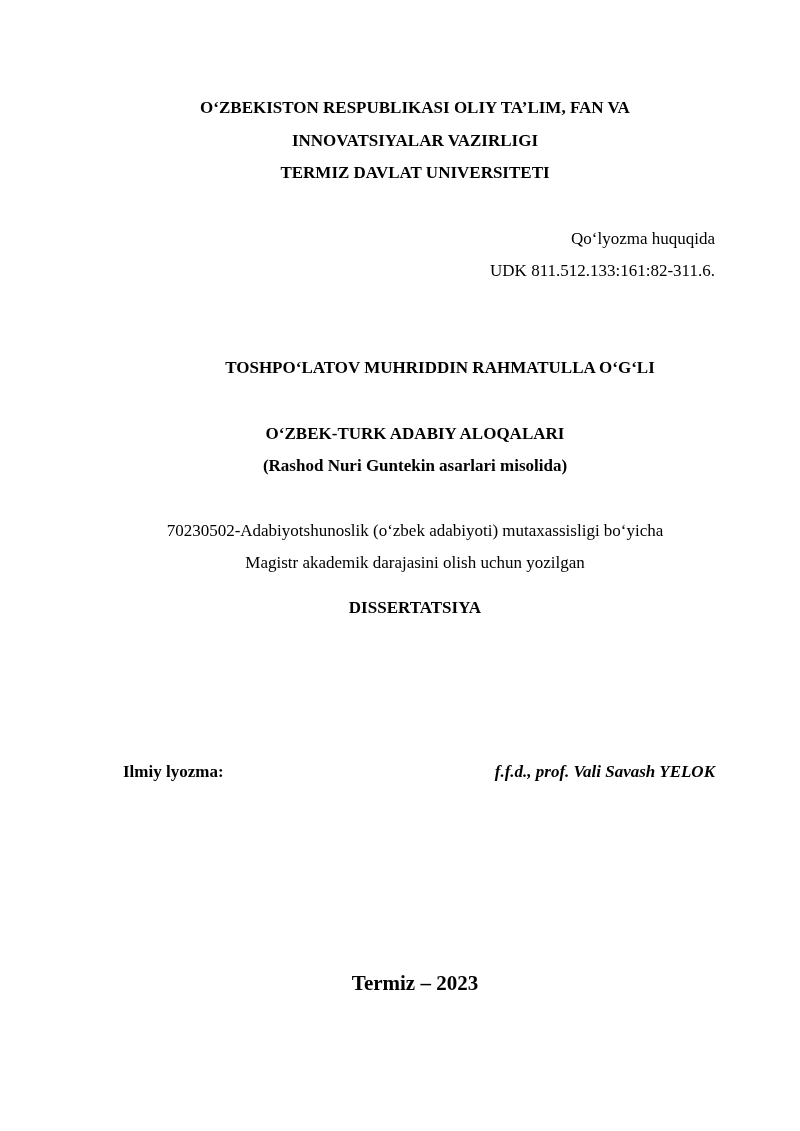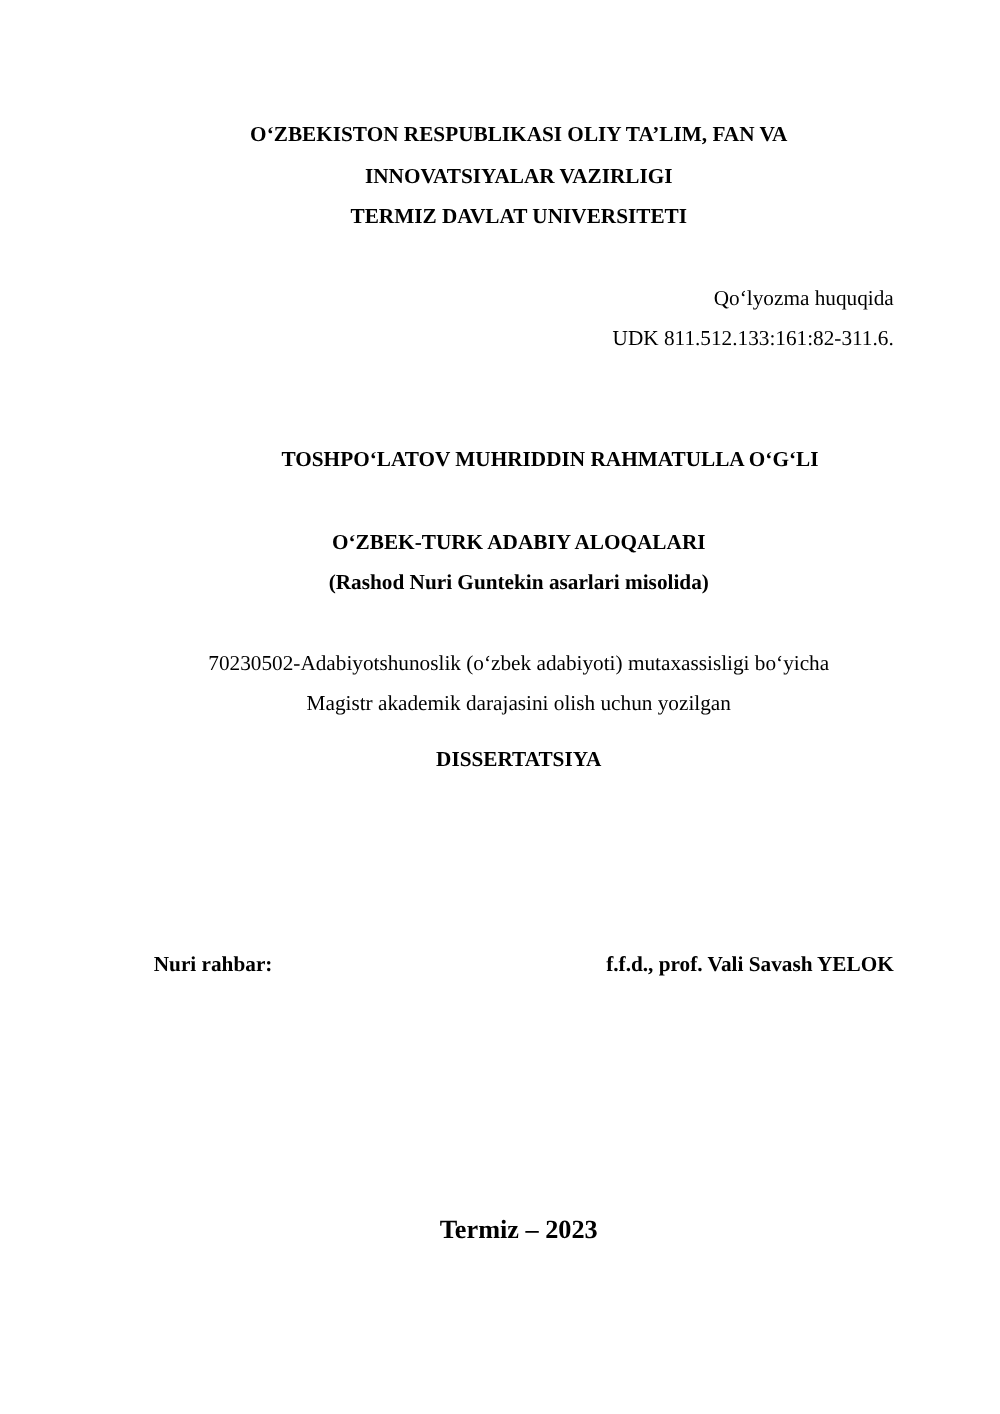--- a/index.html
+++ b/index.html
@@ -57,18 +57,18 @@
 
   <div class="line center bold" style="top:358px; width:880px;">TOSHPO‘LATOV MUHRIDDIN RAHMATULLA O‘G‘LI</div>
 
   <div class="line center bold" style="top:424px;">O‘ZBEK-TURK ADABIY ALOQALARI</div>
   <div class="line center bold" style="top:456px;">(Rashod Nuri Guntekin asarlari misolida)</div>
 
   <div class="line center" style="top:521px;">70230502-Adabiyotshunoslik (o‘zbek adabiyoti) mutaxassisligi bo‘yicha</div>
   <div class="line center" style="top:553px;">Magistr akademik darajasini olish uchun yozilgan</div>
   <div class="line center bold" style="top:598px;">DISSERTATSIYA</div>
 
-  <div class="line bold" style="top:762px; left:123px;">Nuri rahbar:</div>
-  <div class="line bold right" style="top:762px;">f.f.d., prof. Vali Savash YELOK</div>
+  <div class="line bold" style="top:762px; left:123px;">Ilmiy lyozma:</div>
+  <div class="line bold right" style="top:762px;font-style:italic;">f.f.d., prof. Vali Savash YELOK</div>
 
   <div class="line center bold big" style="top:971px;">Termiz – 2023</div>
 
 </div>
 
 </body></html>

